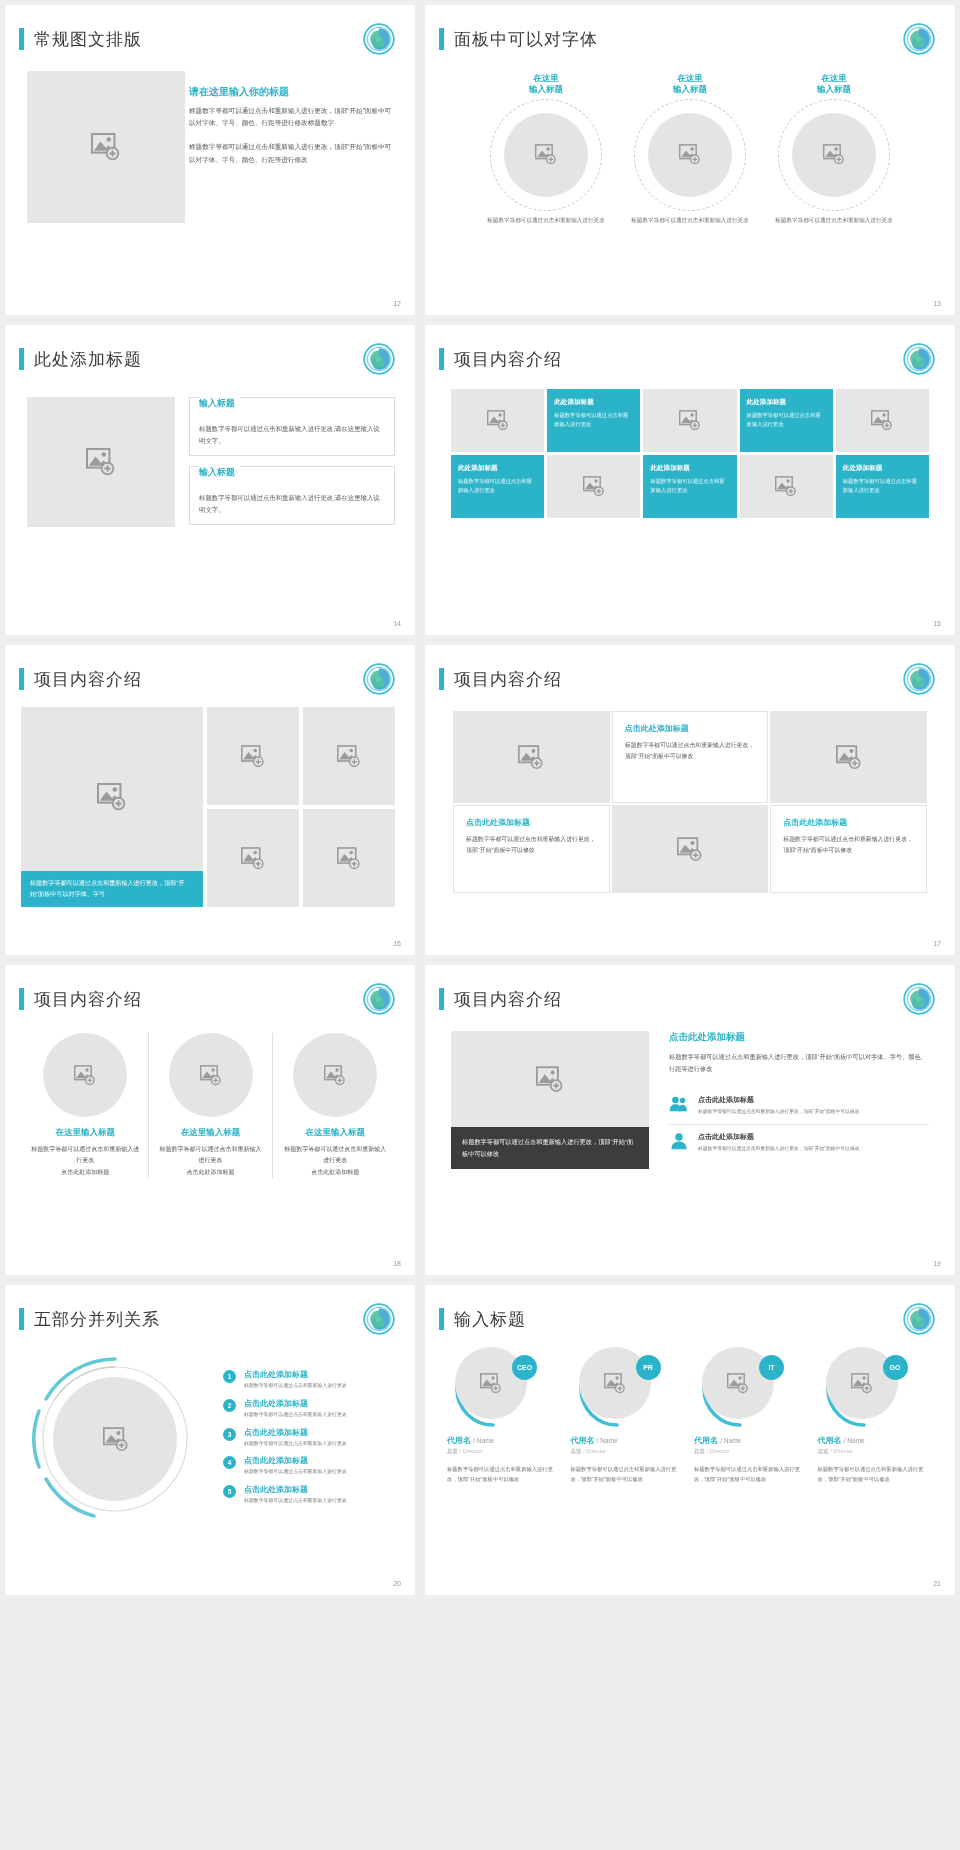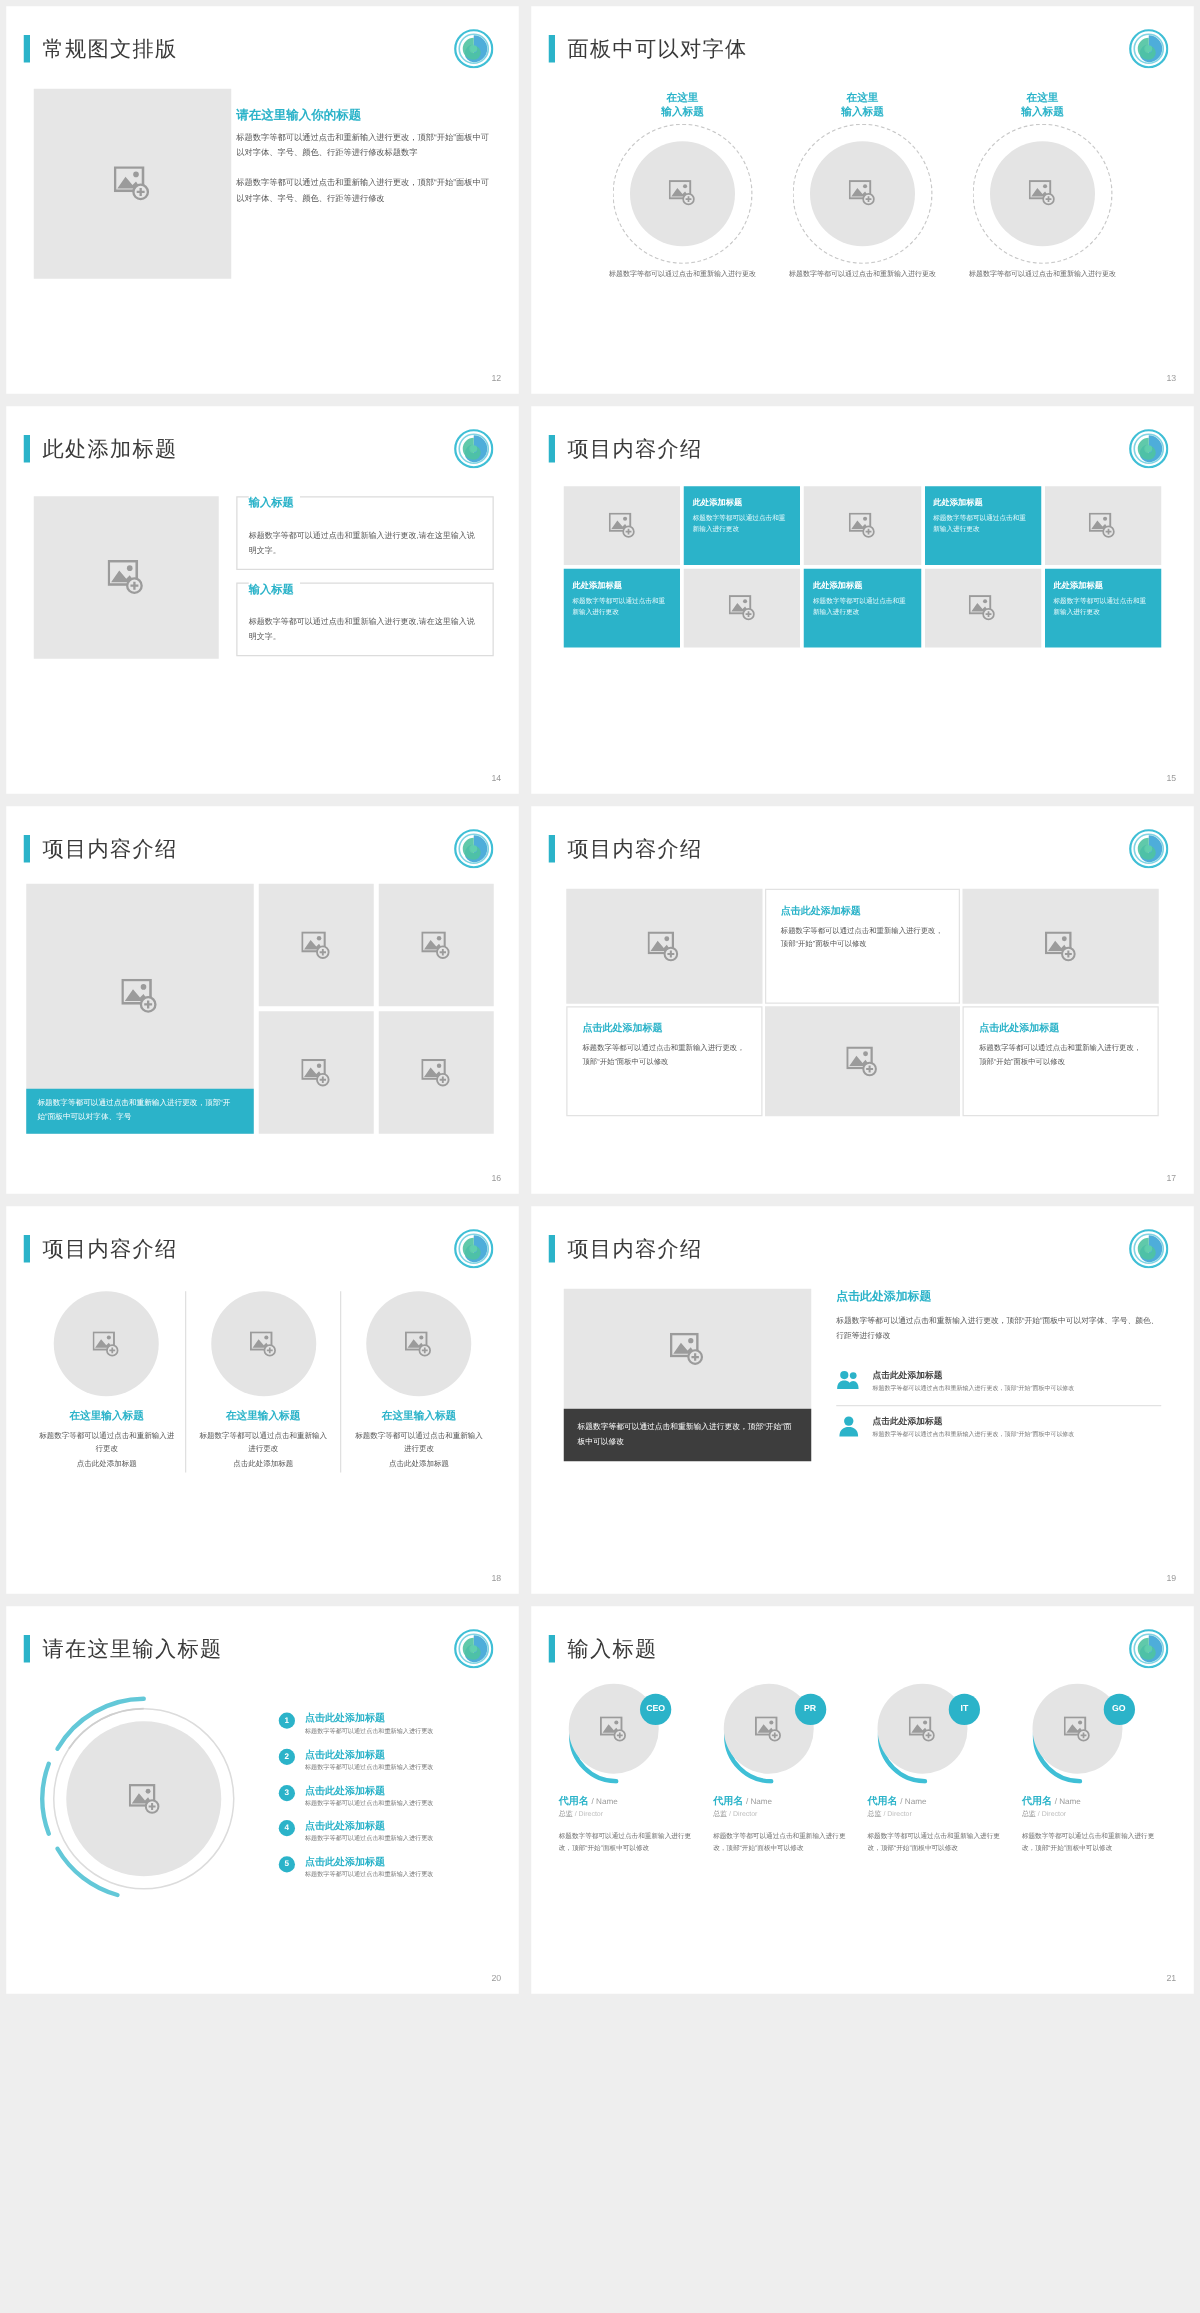--- a/index.html
+++ b/index.html
@@ -503,21 +503,21 @@
           </div>
         </div>
       </div>
     </div>
     <div class="s-num">19</div>
   </div>
 
   <div class="slide">
     <div class="s-head">
       <div class="s-bar"></div>
-      <div class="s-title">请在这里输入标题</div>
+      <div class="s-title">五部分并列关系</div>
       <div class="s-logo">
         <svg class="logo-svg" width="32" height="32">
             <use href="#sym-logo"></use>
           </svg>
       </div>
     </div>
     <div class="s20-wrap">
       <div class="s20-viz">
         <svg width="196" height="188" viewBox="0 0 196 188">
           <circle cx="100" cy="94" r="62" fill="#e4e4e4"></circle>

